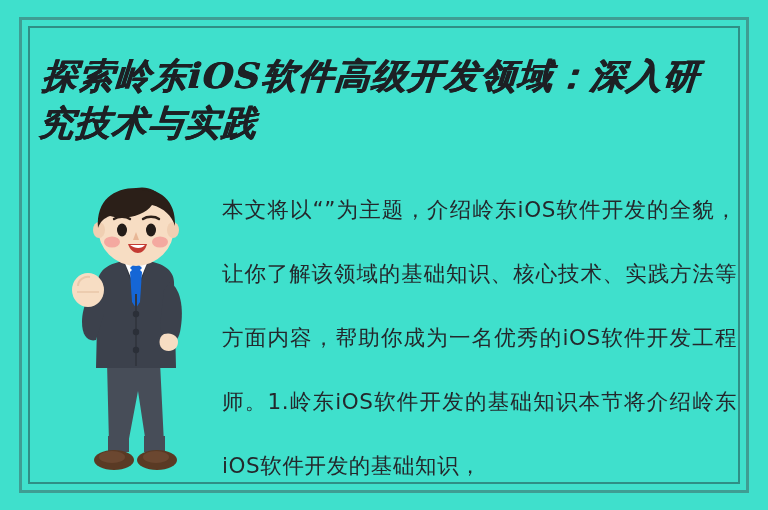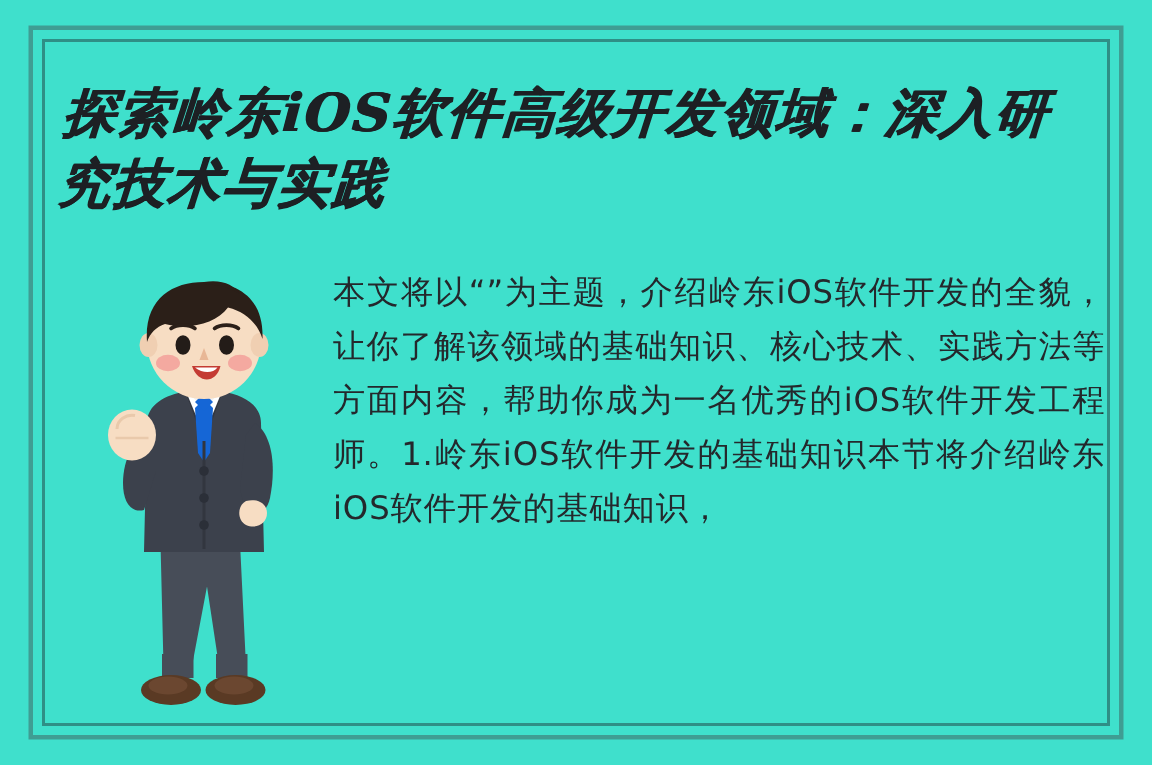--- a/index.html
+++ b/index.html
@@ -65,21 +65,21 @@
   .body-copy {
     position: absolute;
     left: 222px;
     top: 178px;
     width: 515px;
     height: 310px;
     overflow: hidden;
     z-index: 4;
     color: #24282c;
     font-size: 21.5px;
-    line-height: 36px;
+    line-height: 64px;
     letter-spacing: 0.6px;
     text-align: justify;
     text-justify: inter-character;
   }
 
   
   .figure {
     position: absolute;
     left: 52px;
     top: 186px;

